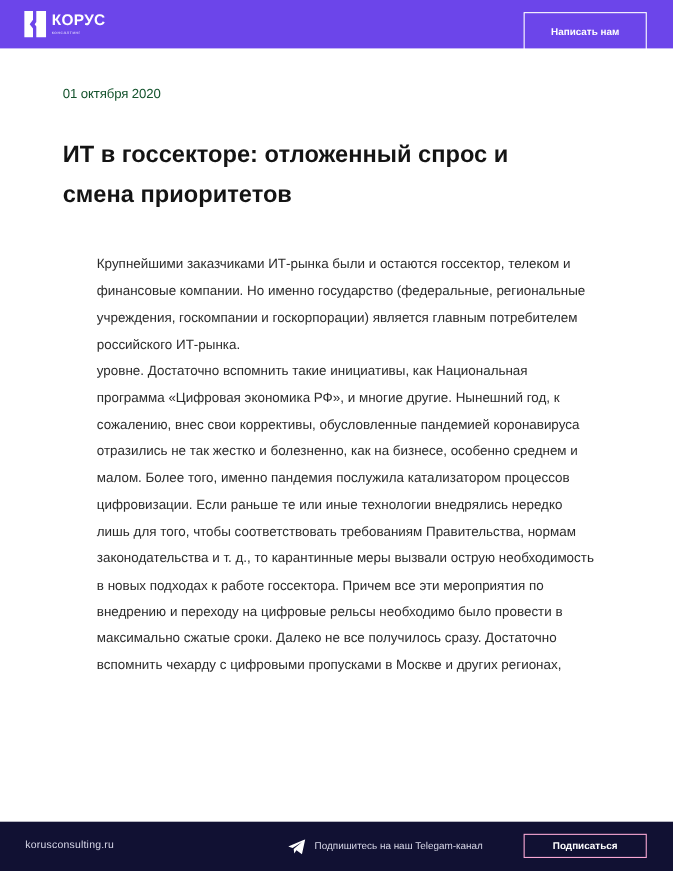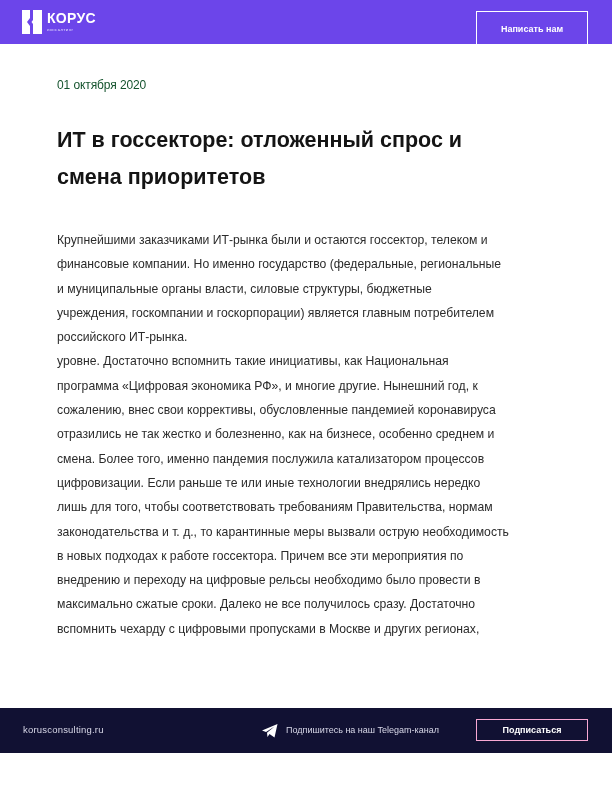--- a/index.html
+++ b/index.html
@@ -39,23 +39,23 @@
     }
     .title {
       position: absolute; left: 57px; top: 122px; width: 500px;
       font-size: 21.5px; font-weight: 700; line-height: 37px; color: #141414;
       margin: 0;
     }
     .body-text {
       position: absolute; left: 57px; top: 228px; width: 505px;
       font-size: 12.2px; line-height: 24.3px; color: #2b2b2b;
     }
-    .body-text .line { display: block; white-space: nowrap; }
+    .body-text .line { display: block; white-space: nowrap; margin-left: 31px; }
     .footer {
-      position: absolute; left: 0; top: 708px; width: 612px; height: 45px;
+      position: absolute; left: 0; top: 747px; width: 612px; height: 45px;
       background: #111133;
     }
     .footer-site {
       position: absolute; left: 23px; top: 16px;
       color: #d8d8e8; font-size: 9.5px; letter-spacing: 0.2px;
     }
     .tg-icon { position: absolute; left: 262px; top: 16px; width: 16px; height: 14px; }
     .footer-cta {
       position: absolute; left: 286px; top: 17px;
       color: #d8d8e8; font-size: 9px;
@@ -88,28 +88,27 @@
   <div class="date">01 октября 2020</div>
 
   <h1 class="title">
     <span class="line" style="display:block">ИТ в госсекторе: отложенный спрос и</span>
     <span class="line" style="display:block">смена приоритетов</span>
   </h1>
 
   <div class="body-text">
     <span class="line">Крупнейшими заказчиками ИТ-рынка были и остаются госсектор, телеком и</span>
     <span class="line">финансовые компании. Но именно государство (федеральные, региональные</span>
-    <span class="line">и муниципальные органы власти, силовые структуры, бюджетные</span>
     <span class="line">учреждения, госкомпании и госкорпорации) является главным потребителем</span>
     <span class="line">российского ИТ-рынка.</span>
     <span class="line">уровне. Достаточно вспомнить такие инициативы, как Национальная</span>
     <span class="line">программа «Цифровая экономика РФ», и многие другие. Нынешний год, к</span>
     <span class="line">сожалению, внес свои коррективы, обусловленные пандемией коронавируса</span>
     <span class="line">отразились не так жестко и болезненно, как на бизнесе, особенно среднем и</span>
-    <span class="line">смена. Более того, именно пандемия послужила катализатором процессов</span>
+    <span class="line">малом. Более того, именно пандемия послужила катализатором процессов</span>
     <span class="line">цифровизации. Если раньше те или иные технологии внедрялись нередко</span>
     <span class="line">лишь для того, чтобы соответствовать требованиям Правительства, нормам</span>
     <span class="line">законодательства и т. д., то карантинные меры вызвали острую необходимость</span>
     <span class="line">в новых подходах к работе госсектора. Причем все эти мероприятия по</span>
     <span class="line">внедрению и переходу на цифровые рельсы необходимо было провести в</span>
     <span class="line">максимально сжатые сроки. Далеко не все получилось сразу. Достаточно</span>
     <span class="line">вспомнить чехарду с цифровыми пропусками в Москве и других регионах,</span>
   </div>
 </main>
 

